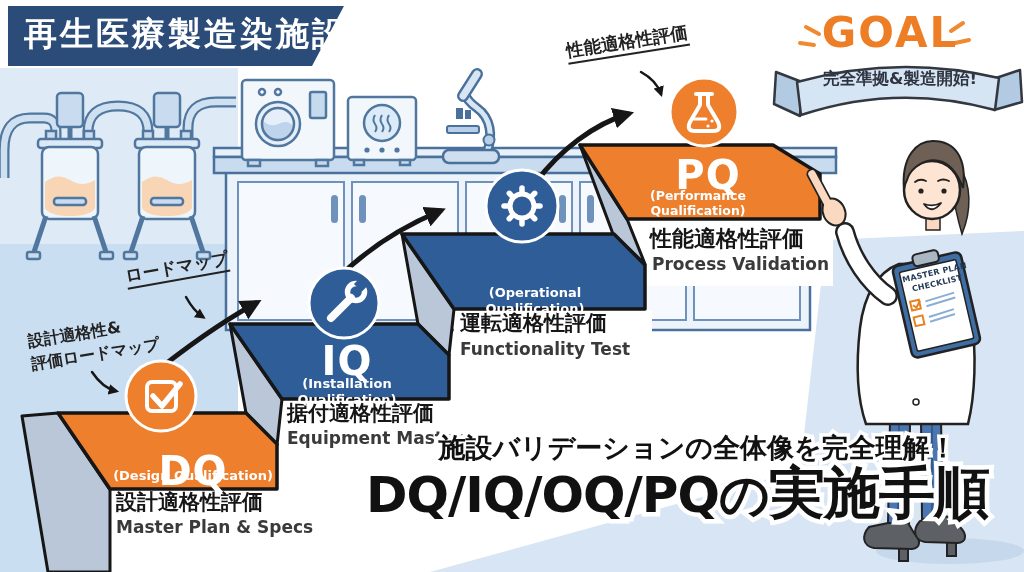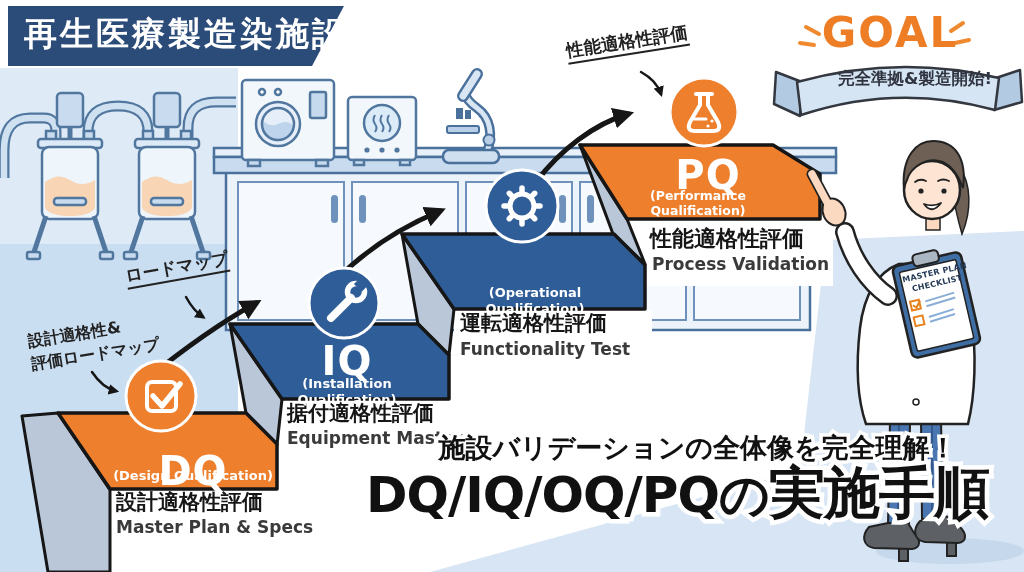--- a/index.html
+++ b/index.html
@@ -280,21 +280,21 @@
       <path d="M 924,204 Q 932,215 941,203 Q 933,207 924,204 Z" fill="#fff" stroke="#222" stroke-width="1.8" stroke-linejoin="round"></path>
     </g>
   </g>
 
   <polygon points="8,6 344,6 312,66 8,66" fill="#2b4c78"></polygon>
 </svg>
 
 <div class="txt header-banner-text" style="left:24px;top:16px;">再生医療製造染施設</div>
 
 <div class="txt goal-text" style="left:820px;top:10px;width:140px;text-align:center;">GOAL</div>
-<div class="txt ribbon-text" style="left:808px;top:70px;width:184px;text-align:right;">完全準拠&amp;製造開始!</div>
+<div class="txt ribbon-text" style="left:808px;top:70px;width:184px;text-align:center;">完全準拠&amp;製造開始!</div>
 
 <div class="txt hand" style="left:26px;top:330px;font-size:16px;transform:rotate(-9deg);transform-origin:left top;line-height:1.45;">
   <div>設計適格性&amp;</div>
   <div>評価ロードマップ</div>
 </div>
 <div class="txt hand underline" style="left:124px;top:267px;font-size:17px;transform:rotate(-10deg);transform-origin:left top;">ロードマップ</div>
 <div class="txt hand underline" style="left:565px;top:42px;font-size:17.5px;transform:rotate(-9deg);transform-origin:left top;">性能適格性評価</div>
 
 <div class="txt step-abbr center" style="left:128px;top:449px;width:130px;">DQ</div>
 <div class="txt step-qual center" style="left:108px;top:468px;width:170px;">(Design Qualification)</div>

